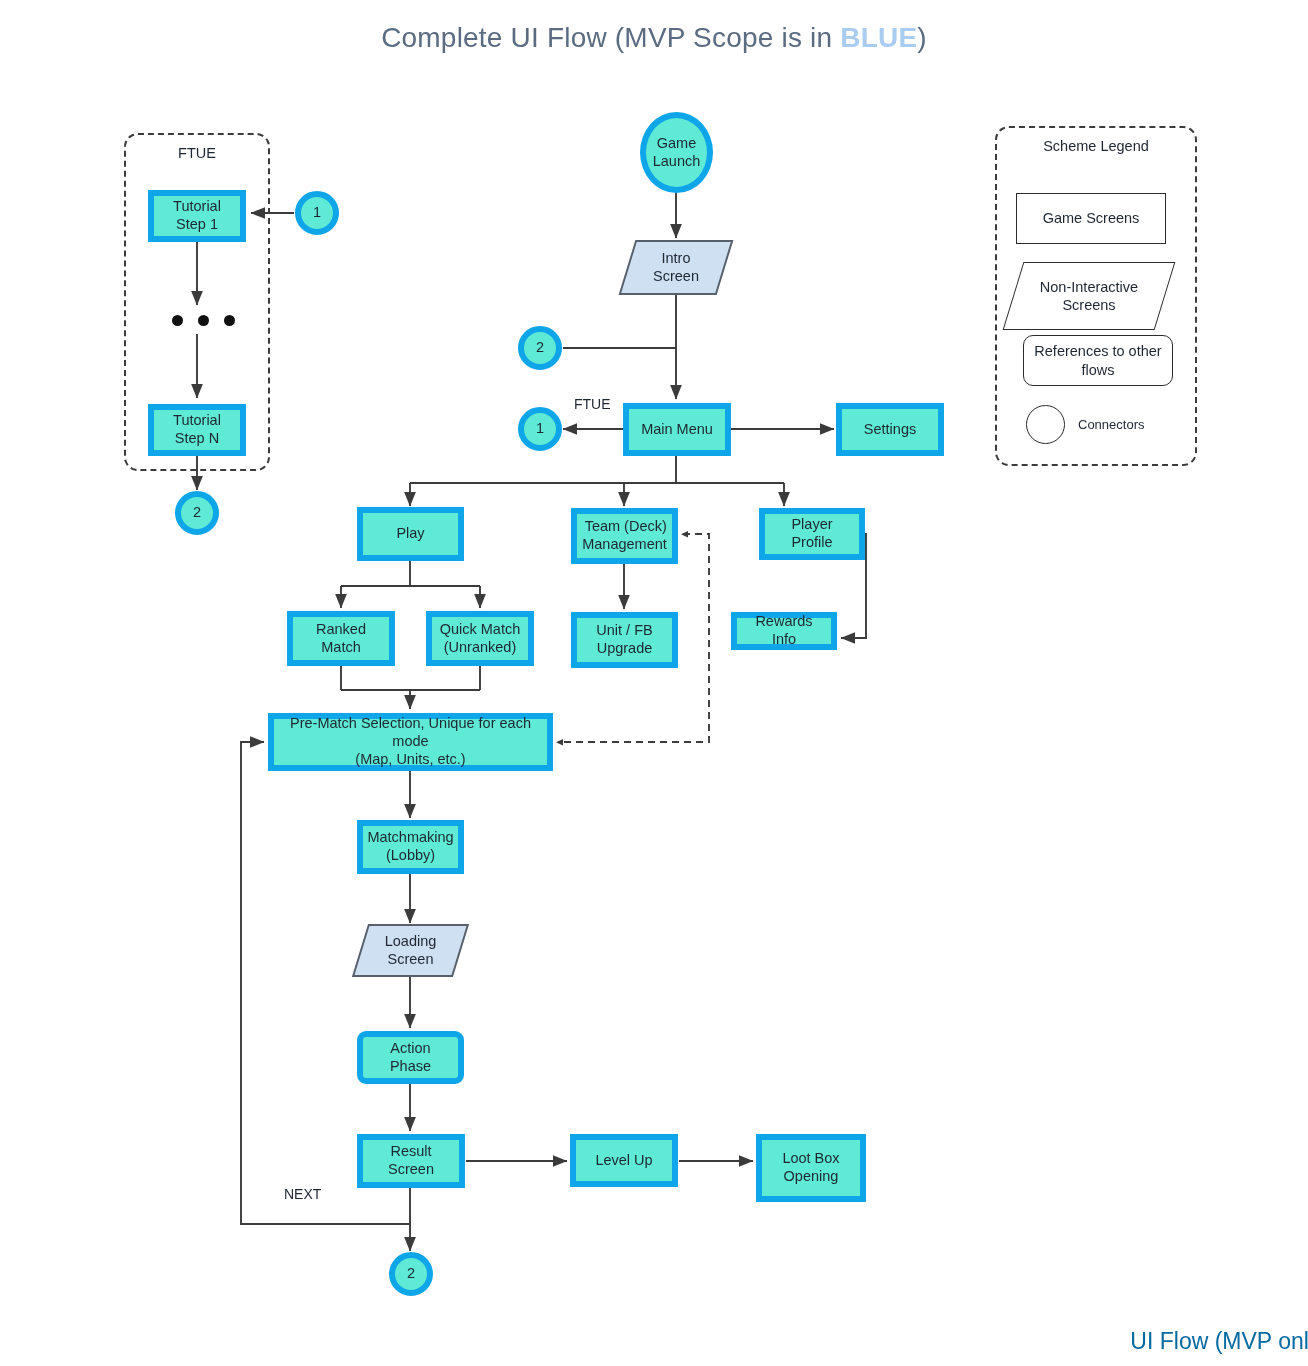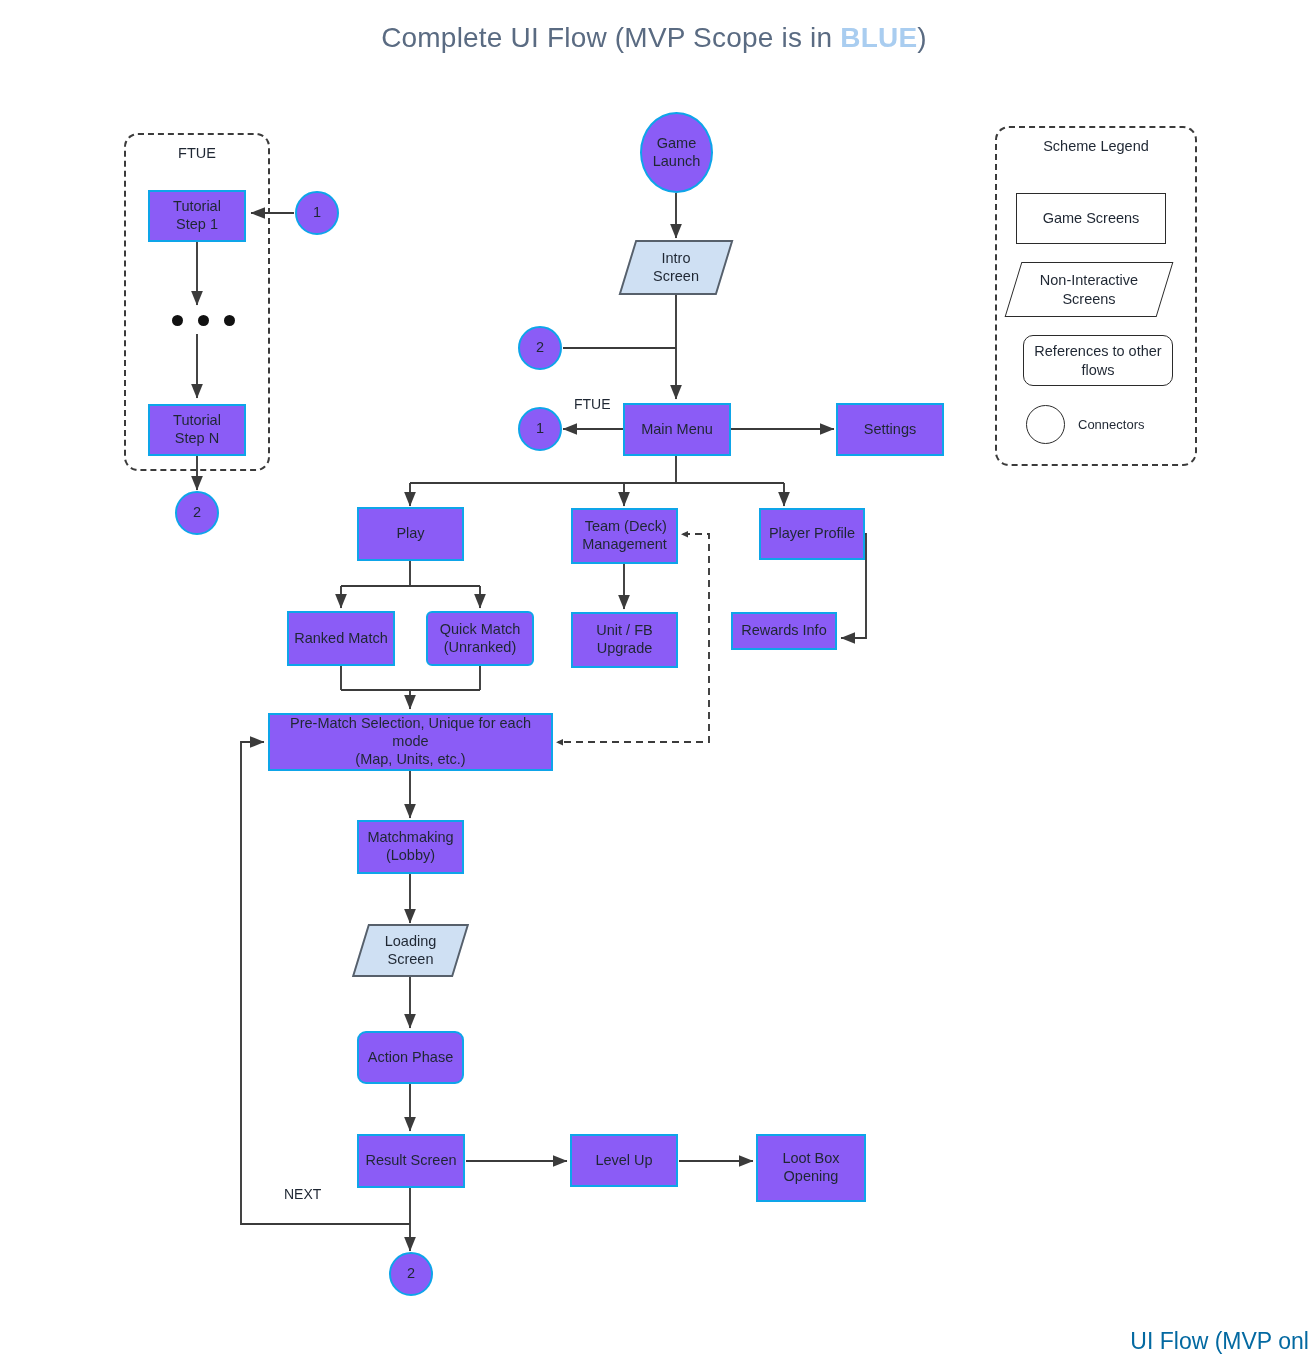--- a/index.html
+++ b/index.html
@@ -14,21 +14,21 @@
   .caption{
     position:absolute;left:0;top:1328px;width:1308px;text-align:right;
     font-size:23px;color:#0369a1;font-weight:400;padding-left:20px;
   }
 
   svg.wires{position:absolute;left:0;top:0;width:1308px;height:1366px;pointer-events:none;}
 
   
   .node{
     position:absolute;box-sizing:border-box;
-    background:#8b5cf6;border:2px solid #0ea5e9;
+    background:#5eead4;border:6px solid #0ea5e9;
     display:flex;align-items:center;justify-content:center;text-align:center;
     font-size:14.5px;color:#1f2733;line-height:1.22;padding:2px 5px;
   }
   .node.rounded{border-radius:9px;}
   .node.circle{border-radius:50%;}
   .node.para{border:none;background:transparent;padding:0;}
   .node.para .parabody{
     position:absolute;left:0;top:0;width:100%;height:100%;
     background:#cfe0f3;border:2px solid #57606b;
     transform:skewX(-17deg);box-sizing:border-box;
@@ -213,21 +213,21 @@
   </div>
 
   <div class="node" style="left:759px;top:508px;width:106px;height:52px;">
     <span style="white-space:pre-line;">Player Profile</span>
   </div>
 
   <div class="node" style="left:287px;top:611px;width:108px;height:55px;">
     <span style="white-space:pre-line;">Ranked Match</span>
   </div>
 
-  <div class="node" style="left:426px;top:611px;width:108px;height:55px;border-radius:6px;">
+  <div class="node" style="left:426px;top:611px;width:108px;height:55px;">
     <span style="white-space:pre-line;">Quick Match
 (Unranked)</span>
   </div>
 
   <div class="node" style="left:571px;top:612px;width:107px;height:56px;">
     <span style="white-space:pre-line;">Unit / FB
 Upgrade</span>
   </div>
 
   <div class="node" style="left:731px;top:612px;width:106px;height:38px;">
@@ -274,21 +274,21 @@
   </div>
 
   <div class="group" style="left:995px;top:126px;width:202px;height:340px;">
     <div class="group-title">Scheme Legend</div>
   </div>
 
   <div class="lg-shape" style="left:1016px;top:193px;width:150px;height:51px;">
     <span style="white-space:pre-line;">Game Screens</span>
   </div>
 
-  <div class="lg-shape para" style="left:1013px;top:262px;width:152px;height:55px;">
+  <div class="lg-shape para" style="left:1013px;top:262px;width:152px;height:68px;">
     <span class="parabody"></span>
     <span class="paratext" style="white-space:pre-line;">Non-Interactive
 Screens</span>
   </div>
 
   <div class="lg-shape rounded" style="left:1023px;top:335px;width:150px;height:51px;">
     <span style="white-space:pre-line;">References to other
 flows</span>
   </div>
 

